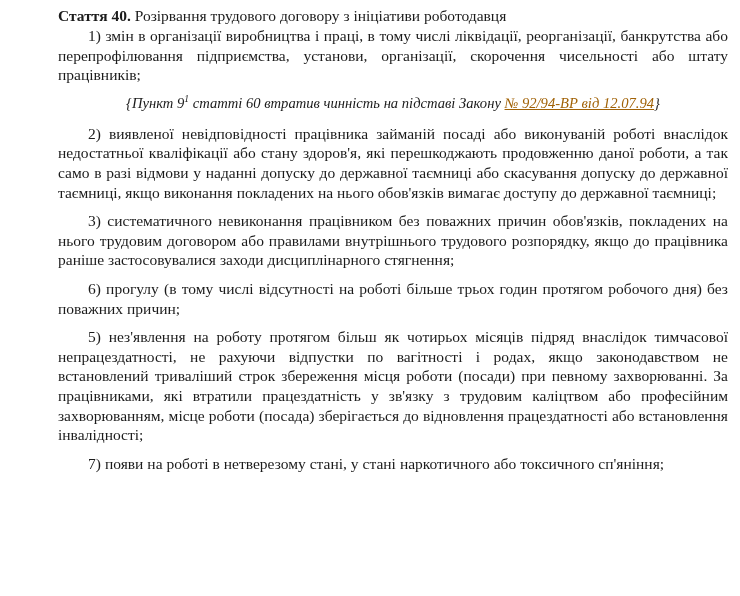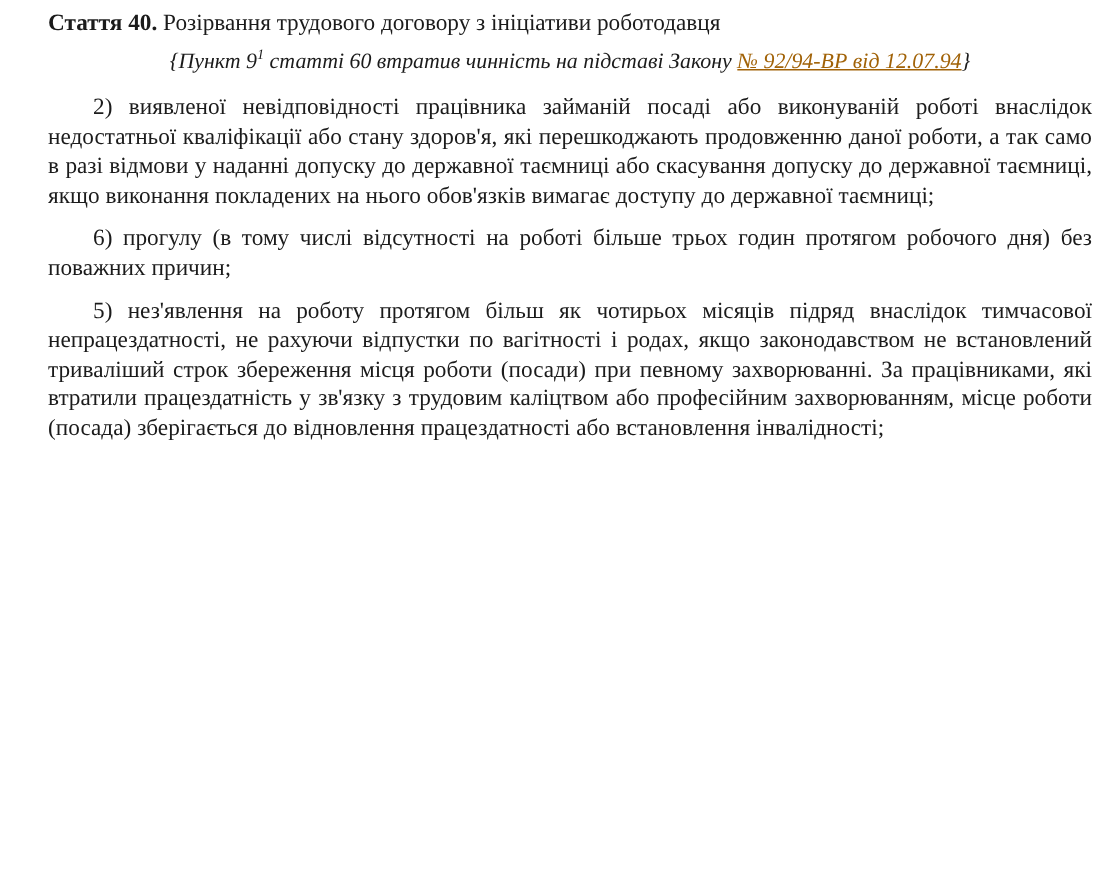--- a/index.html
+++ b/index.html
@@ -11,21 +11,21 @@
     width: 740px;
     height: 596px;
     overflow: hidden;
     font-family: "Liberation Serif", "DejaVu Serif", serif;
     color: #1b1b1b;
   }
   .page {
     width: 740px;
     height: 596px;
     box-sizing: border-box;
-    padding: 6px 12px 0 32px;
+    padding: 6px 12px 0 58px;
     position: relative;
   }
   .article-heading {
     font-size: 15.5px;
     line-height: 19px;
     margin: 0 0 1px 0;
     text-indent: 0;
     text-align: left;
   }
   .article-heading .lbl {
@@ -66,27 +66,30 @@
 <body>
 
 <div class="page">
 
   <p class="article-heading">
     <span class="lbl">Стаття 40.</span>
     <span>Розірвання трудового договору з ініціативи роботодавця</span>
   </p>
 
 
+  <p class="body-par">1) змін в організації виробництва і праці, в тому числі ліквідації, реорганізації, банкрутства або перепрофілювання підприємства, установи, організації, скорочення чисельності або штату працівників;</p>
 
   <p class="amend-note">
     <span>{Пункт 9</span><span class="sup">1</span><span> статті 60 втратив чинність на підставі Закону </span><a class="law-link" href="#" style="color: #a16207;">№ 92/94-ВР від 12.07.94</a><span>}</span>
   </p>
 
   <p class="body-par">2) виявленої невідповідності працівника займаній посаді або виконуваній роботі внаслідок недостатньої кваліфікації або стану здоров'я, які перешкоджають продовженню даної роботи, а так само в разі відмови у наданні допуску до державної таємниці або скасування допуску до державної таємниці, якщо виконання покладених на нього обов'язків вимагає доступу до державної таємниці;</p>
 
+  <p class="body-par">3) систематичного невиконання працівником без поважних причин обов'язків, покладених на нього трудовим договором або правилами внутрішнього трудового розпорядку, якщо до працівника раніше застосовувалися заходи дисциплінарного стягнення;</p>
 
   <p class="body-par">6) прогулу (в тому числі відсутності на роботі більше трьох годин протягом робочого дня) без поважних причин;</p>
 
   <p class="body-par">5) нез'явлення на роботу протягом більш як чотирьох місяців підряд внаслідок тимчасової непрацездатності, не рахуючи відпустки по вагітності і родах, якщо законодавством не встановлений триваліший строк збереження місця роботи (посади) при певному захворюванні. За працівниками, які втратили працездатність у зв'язку з трудовим каліцтвом або професійним захворюванням, місце роботи (посада) зберігається до відновлення працездатності або встановлення інвалідності;</p>
 
 
+  <p class="body-par">7) появи на роботі в нетверезому стані, у стані наркотичного або токсичного сп'яніння;</p>
 
 </div>
 
 </body></html>

